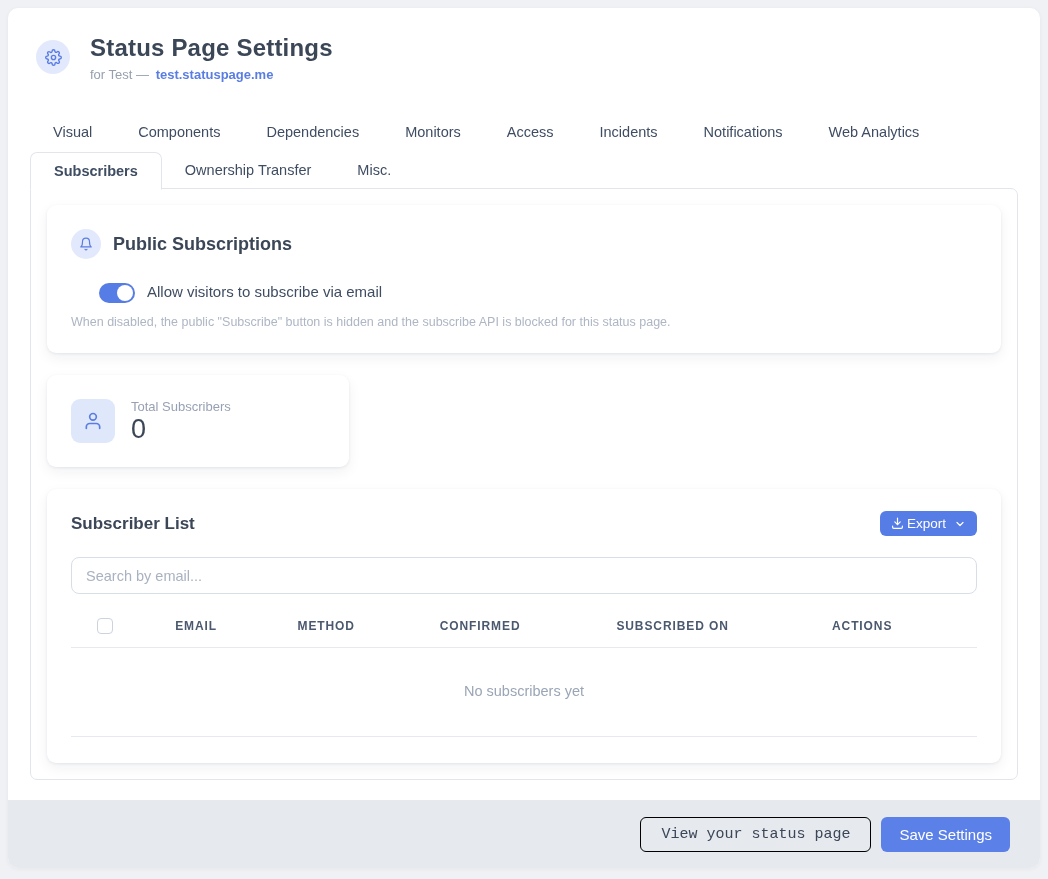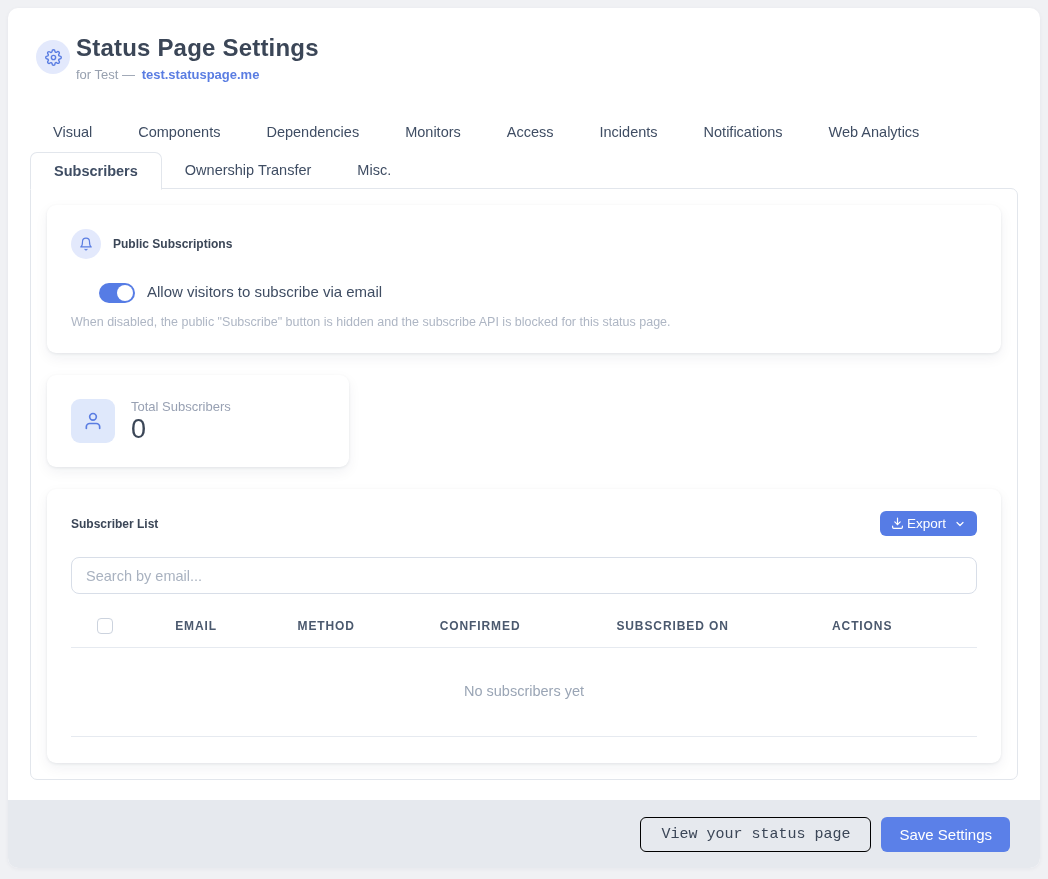--- a/index.html
+++ b/index.html
@@ -19,21 +19,21 @@
   }
   .card-body { flex:1; padding:26px 22px 20px 22px; }
 
   
   .page-header { display:flex; align-items:flex-start; padding-left:6px; }
   .gear-badge {
     width:34px; height:34px; border-radius:50%; background:#e3e9fc;
     display:flex; align-items:center; justify-content:center; flex:0 0 auto;
     margin-top:6px; color:#5a7de2;
   }
-  .header-text { margin-left:6px; }
+  .header-text { margin-left:20px; }
   .page-title { font-size:24px; font-weight:700; color:#3b4657; letter-spacing:.2px; }
   .page-subtitle { font-size:13px; color:#97a0af; margin-top:5px; }
   .page-subtitle .sub-link { color:#5a7de2; font-weight:600; text-decoration:none; margin-left:3px; }
 
   
   .tabs-row1 { display:flex; margin-top:34px; }
   .tabs-row1 .tab { padding:8px 23px; font-size:14.5px; color:#3f4d63; cursor:pointer; }
   .tabs-row2 { display:flex; margin-top:4px; position:relative; z-index:2; }
   .tabs-row2 .tab { padding:10px 23px; font-size:14.5px; color:#3f4d63; cursor:pointer; }
   .tab.active {
@@ -51,21 +51,21 @@
     box-shadow:0 1px 3px rgba(25,35,60,.08), 0 5px 14px rgba(25,35,60,.06);
   }
 
   
   .pub-card { padding:24px; }
   .pub-title-row { display:flex; align-items:center; }
   .bell-badge {
     width:30px; height:30px; border-radius:50%; background:#e3e9fc;
     display:flex; align-items:center; justify-content:center; color:#5a7de2; flex:0 0 auto;
   }
-  .pub-title { font-size:12px; font-weight:700; color:#3b4657; margin-left:12px; }
+  .pub-title { font-size:18px; font-weight:700; color:#3b4657; margin-left:12px; }
   .toggle-row { display:flex; align-items:flex-start; margin-top:24px;margin-left:28px; }
   .toggle {
     width:36px; height:20px; border-radius:10px; background:#567ce5; position:relative;
     cursor:pointer; flex:0 0 auto;
   }
   .toggle .knob {
     position:absolute; top:2px; right:2px; width:16px; height:16px;
     border-radius:50%; background:#fff;
   }
   .toggle-label { font-size:15px; color:#3f4d63; margin-left:12px; }
@@ -80,21 +80,21 @@
     width:44px; height:44px; border-radius:9px; background:#dfe8fb;
     display:flex; align-items:center; justify-content:center; color:#5a7de2; flex:0 0 auto;
   }
   .stat-text { margin-left:16px; }
   .stat-label { font-size:13px; color:#98a1b3; }
   .stat-value { font-size:27px; color:#3b4657; font-weight:500; margin-top:2px; line-height:1; }
 
   
   .list-card { padding:22px 24px 26px 24px; margin-top:22px; }
   .list-header { display:flex; align-items:center; justify-content:space-between; }
-  .list-title { font-size:12px; font-weight:700; color:#3b4657; }
+  .list-title { font-size:17px; font-weight:700; color:#3b4657; }
   .export-btn {
     background:#567ce5; color:#fff; border:none; border-radius:6px;
     font-family:"Liberation Sans", sans-serif;
     font-size:13.5px; padding:5px 11px; display:flex; align-items:center; gap:3px;
     cursor:pointer;
   }
   .search-input {
     width:100%; height:37px; margin-top:21px;
     border:1px solid #d8dee8; border-radius:8px; padding:8px 14px;
     font-family:"Liberation Sans", sans-serif; font-size:14.5px; color:#3f4d63;

